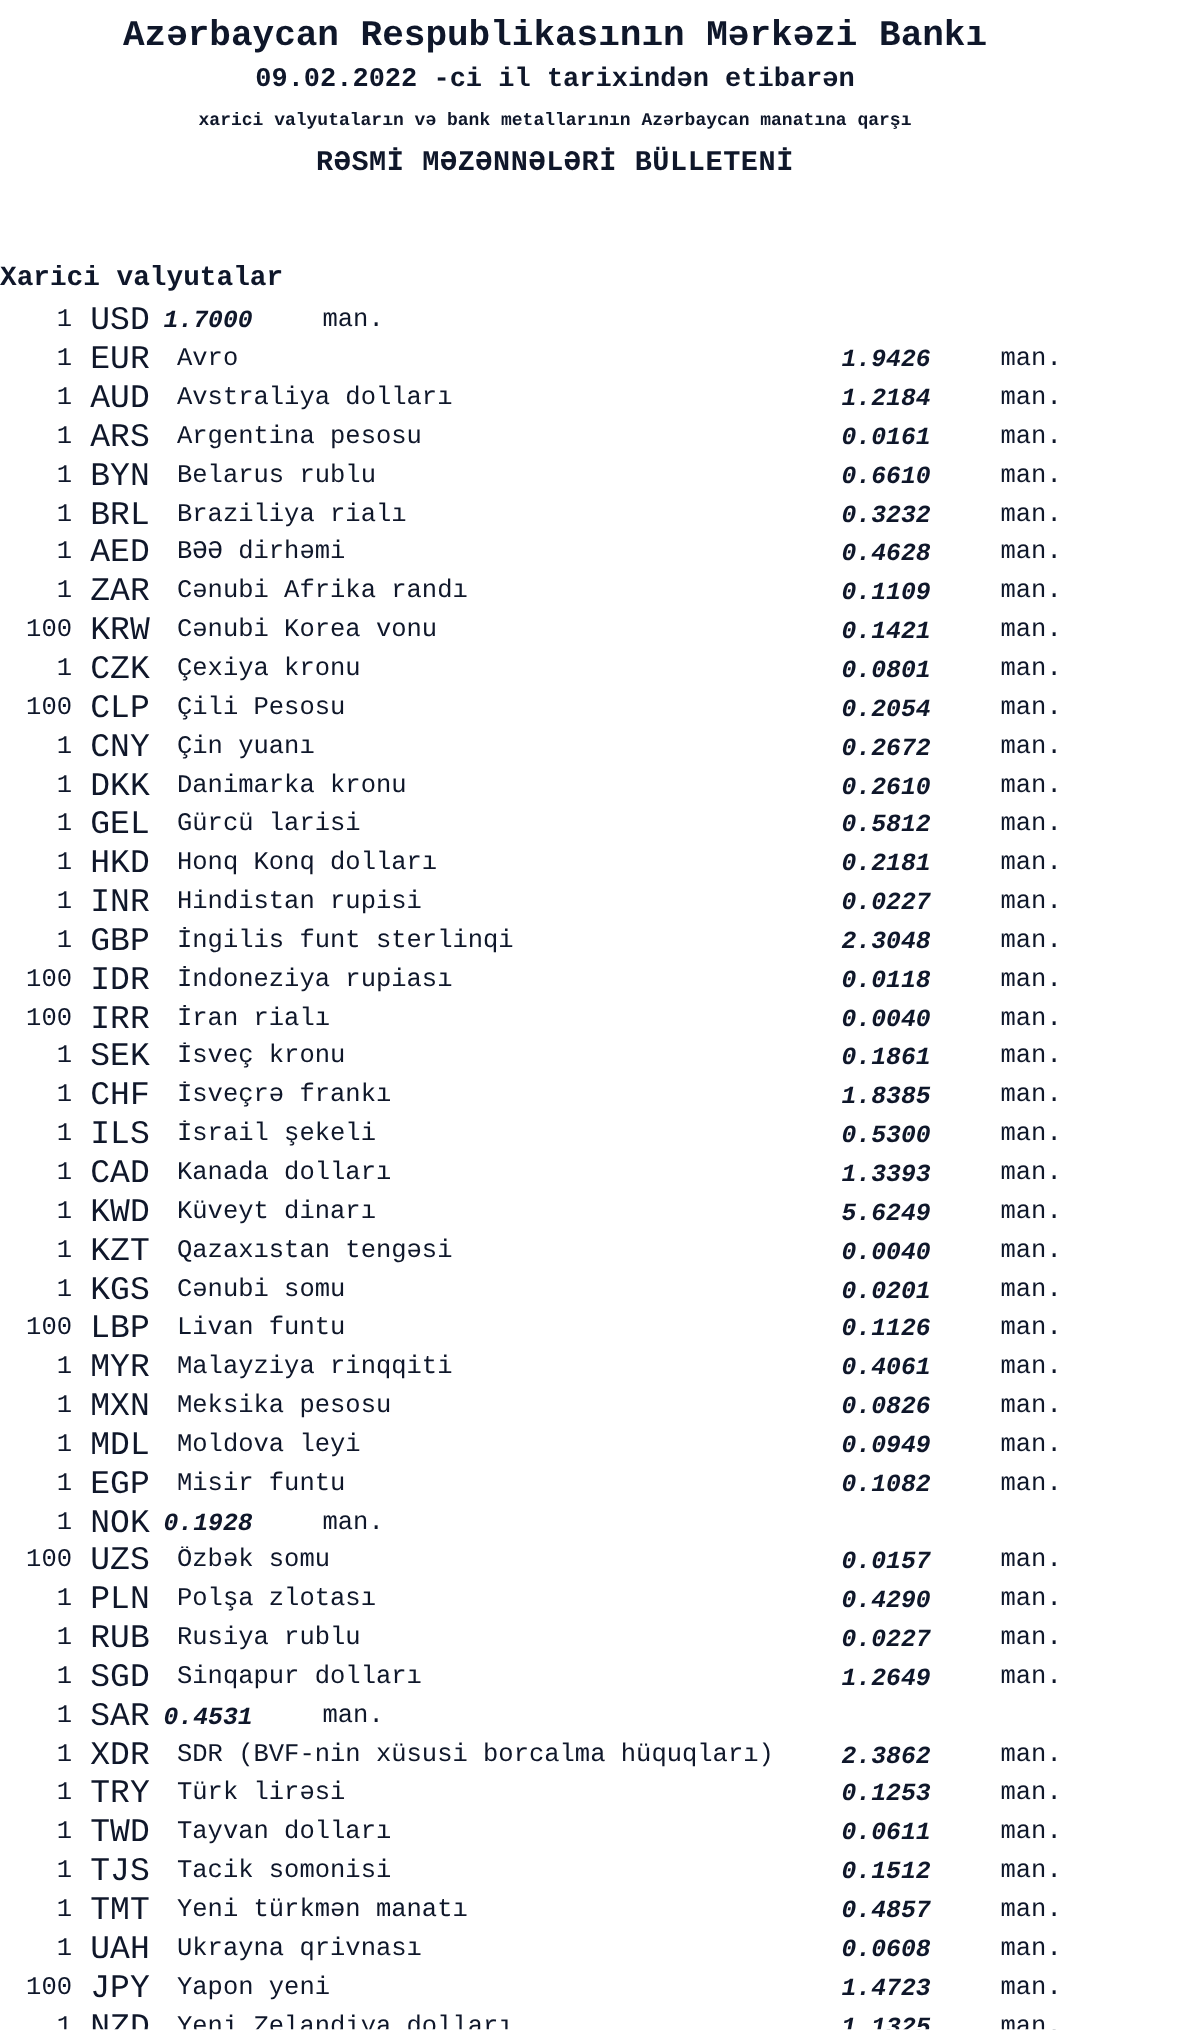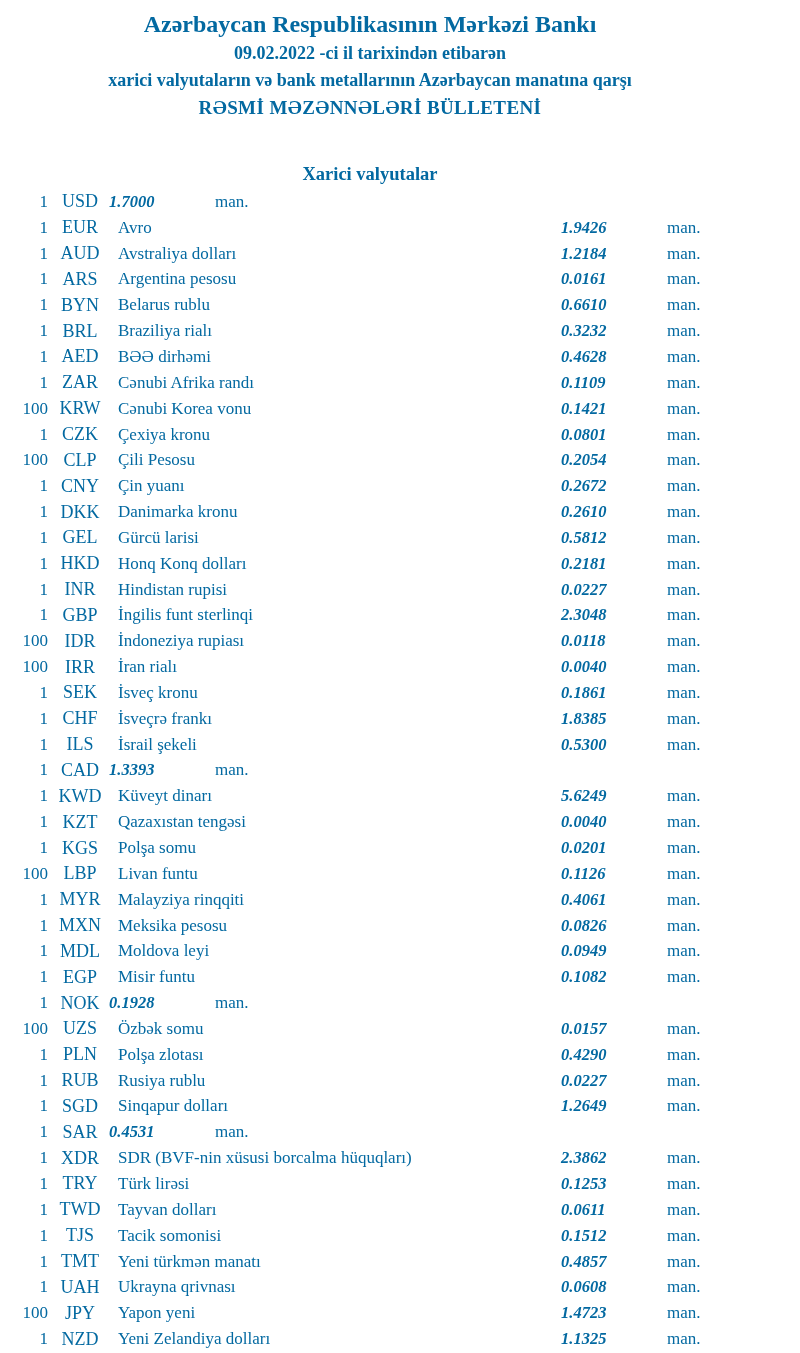--- a/index.html
+++ b/index.html
@@ -1,52 +1,51 @@
 <!DOCTYPE html>
 <html><head>
 <meta charset="utf-8">
 <style>
   html, body { margin: 0; padding: 0; background: #ffffff; }
   .page {
     width: 740px;
     height: 1353px;
     background: #ffffff;
-    color: #0369a1;
-    font-family: Liberation Serif, serif;
+    color: #0f172a;
+    font-family: Liberation Mono, monospace;
     overflow: hidden;
     box-sizing: border-box;
   }
   .header { text-align: center; }
   .title {
     font-size: 24px;
     font-weight: 700;
     padding-top: 9px;
     line-height: 31px;
   }
   .sub-date {
     font-size: 18px;
     font-weight: 700;
     line-height: 27px;
   }
   .sub-subject {
-    font-size: 18px;
+    font-size: 12px;
     font-weight: 700;
     line-height: 27px;
   }
   .sub-bulletin {
     font-size: 19px;
     font-weight: 700;
     line-height: 28px;
     letter-spacing: 0.4px;
   }
   .section-title {
-    text-align: center;
     font-size: 18.5px;
     font-weight: 700;
-    margin-top: 40px;
+    margin-top: 52px;
     line-height: 24px;
   }
   .rows {
     margin-top: 3px;
     padding-right: 26px;
   }
   .row {
     display: flex;
     align-items: center;
     height: 25.85px;
@@ -55,21 +54,21 @@
   }
   .c-qty {
     width: 48px;
     text-align: right;
     flex: none;
   }
   .c-code {
     width: 58px;
     text-align: center;
     margin-left: 3px;
-    font-size: 18px;
+    font-size: 22px;
     flex: none;
   }
   .c-name {
     flex: 1;
     padding-left: 9px;
     overflow: hidden;
   }
   .c-rate {
     width: 92px;
     text-align: left;
@@ -247,41 +246,42 @@
       <div class="row">
         <span class="c-qty">1</span>
         <span class="c-code">ILS</span>
         <span class="c-name">İsrail şekeli</span>
         <span class="c-rate">0.5300</span>
         <span class="c-unit">man.</span>
       </div>
       <div class="row">
         <span class="c-qty">1</span>
         <span class="c-code">CAD</span>
+        <span class="c-name">Kanada dolları</span>
         <span class="c-rate">1.3393</span>
         <span class="c-unit">man.</span>
       </div>
       <div class="row">
         <span class="c-qty">1</span>
         <span class="c-code">KWD</span>
         <span class="c-name">Küveyt dinarı</span>
         <span class="c-rate">5.6249</span>
         <span class="c-unit">man.</span>
       </div>
       <div class="row">
         <span class="c-qty">1</span>
         <span class="c-code">KZT</span>
         <span class="c-name">Qazaxıstan tengəsi</span>
         <span class="c-rate">0.0040</span>
         <span class="c-unit">man.</span>
       </div>
       <div class="row">
         <span class="c-qty">1</span>
         <span class="c-code">KGS</span>
-        <span class="c-name">Polşa somu</span>
+        <span class="c-name">Cənubi somu</span>
         <span class="c-rate">0.0201</span>
         <span class="c-unit">man.</span>
       </div>
       <div class="row">
         <span class="c-qty">100</span>
         <span class="c-code">LBP</span>
         <span class="c-name">Livan funtu</span>
         <span class="c-rate">0.1126</span>
         <span class="c-unit">man.</span>
       </div>

